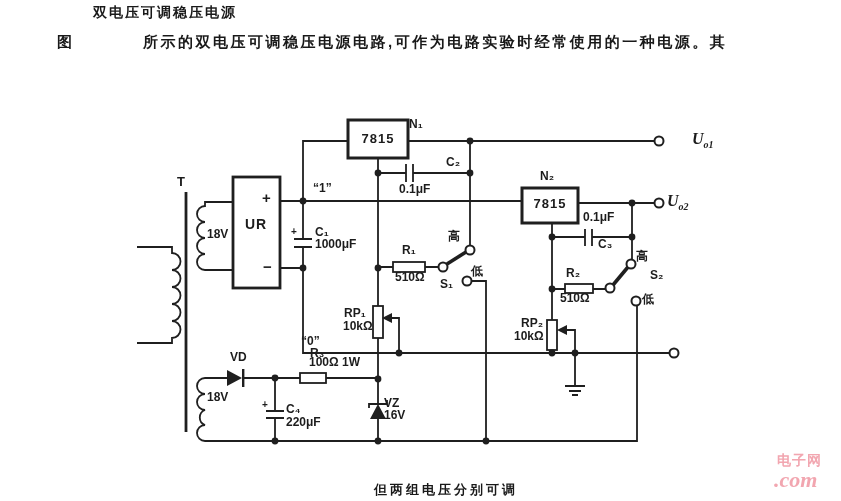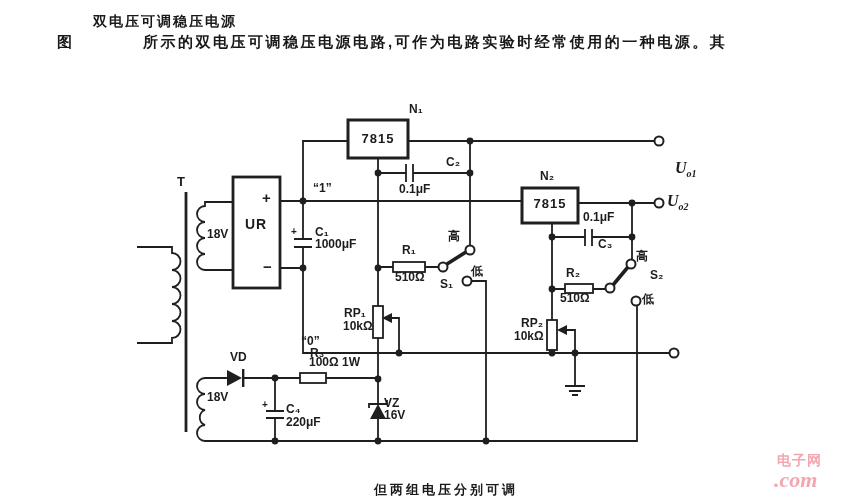--- a/index.html
+++ b/index.html
@@ -17,21 +17,21 @@
   .wm-big{position:absolute;left:0;top:0;font-size:37px;font-weight:bold;letter-spacing:-2px;line-height:1;}
   .wm-box{position:absolute;left:89px;top:5px;font-size:14px;font-weight:bold;letter-spacing:1px;line-height:1;}
   .wm-com{position:absolute;left:86px;top:21px;font-size:22px;font-weight:bold;
           font-family:"Liberation Serif",serif;font-style:italic;line-height:1;}
 </style>
 </head>
 <body>
 
 <div id="page">
 
-  <div class="para" style="left:93px;top:4px;font-size:14px;letter-spacing:2px;margin-top:9px;">双电压可调稳压电源</div>
+  <div class="para" style="left:93px;top:4px;font-size:14px;letter-spacing:2px;">双电压可调稳压电源</div>
   <div class="para" style="left:57px;top:33px;font-size:15px;letter-spacing:2px;">图</div>
   <div class="para" style="left:143px;top:33px;font-size:15px;letter-spacing:2.5px;">所示的双电压可调稳压电源电路,可作为电路实验时经常使用的一种电源。其</div>
 
   <svg width="841" height="501" viewBox="0 0 841 501">
     <g stroke="#1f1f1f" stroke-width="1.8" fill="none">
 
       <path d="M186,192 V432" stroke-width="2.8"></path>
 
       <path d="M137,247 H172 V253 a8.5,8.5 0 0 1 0,17 a8.5,8.5 0 0 1 0,17 a8.5,8.5 0 0 1 0,17 a8.5,8.5 0 0 1 0,17 a8.5,8.5 0 0 1 0,17 V343 H137"></path>
 
@@ -138,21 +138,21 @@
   <div class="lbl" style="left:207px;top:228px;">18V</div>
   <div class="lbl" style="left:207px;top:391px;">18V</div>
   <div class="lbl" style="left:245px;top:217px;font-size:14px;letter-spacing:1px;">UR</div>
   <div class="lbl" style="left:262px;top:190px;font-size:15px;">+</div>
   <div class="lbl" style="left:263px;top:259px;font-size:15px;">−</div>
   <div class="lbl" style="left:313px;top:182px;">“1”</div>
   <div class="lbl" style="left:301px;top:335px;">“0”</div>
   <div class="lbl" style="left:291px;top:227px;font-size:10px;">+</div>
   <div class="lbl" style="left:315px;top:226px;">C₁</div>
   <div class="lbl" style="left:315px;top:238px;">1000μF</div>
-  <div class="lbl" style="left:368px;top:103px;padding-left:41px;">N₁</div>
+  <div class="lbl" style="left:368px;top:118px;padding-left:41px;">N₁</div>
   <div class="chip" style="left:348px;top:131px;width:60px;">7815</div>
   <div class="lbl" style="left:422px;top:156px;margin-left:24px;">C₂</div>
   <div class="lbl" style="left:399px;top:183px;">0.1μF</div>
   <div class="lbl" style="left:402px;top:244px;">R₁</div>
   <div class="lbl" style="left:395px;top:271px;">510Ω</div>
   <div class="lbl" style="left:448px;top:230px;">高</div>
   <div class="lbl" style="left:471px;top:265px;">低</div>
   <div class="lbl" style="left:440px;top:278px;">S₁</div>
   <div class="lbl" style="left:344px;top:307px;">RP₁</div>
   <div class="lbl" style="left:343px;top:320px;">10kΩ</div>
@@ -169,21 +169,21 @@
   <div class="lbl" style="left:583px;top:211px;">0.1μF</div>
   <div class="lbl" style="left:598px;top:238px;">C₃</div>
   <div class="lbl" style="left:566px;top:267px;">R₂</div>
   <div class="lbl" style="left:560px;top:292px;">510Ω</div>
   <div class="lbl" style="left:636px;top:250px;">高</div>
   <div class="lbl" style="left:650px;top:269px;">S₂</div>
   <div class="lbl" style="left:642px;top:293px;">低</div>
   <div class="lbl" style="left:521px;top:317px;">RP₂</div>
   <div class="lbl" style="left:514px;top:330px;">10kΩ</div>
 
-  <div class="term-label" style="left:675px;top:131px;margin-top:29px;">
+  <div class="term-label" style="left:692px;top:131px;">
     <span>U</span><span class="sub">o1</span>
   </div>
   <div class="term-label" style="left:667px;top:193px;">
     <span>U</span><span class="sub">o2</span>
   </div>
 
   <div id="caption" style="left:374px;top:481px;">但两组电压分别可调</div>
 
   <div id="watermark">
     <div class="wm-box" style="color: rgb(242, 166, 176);">电子网</div>

